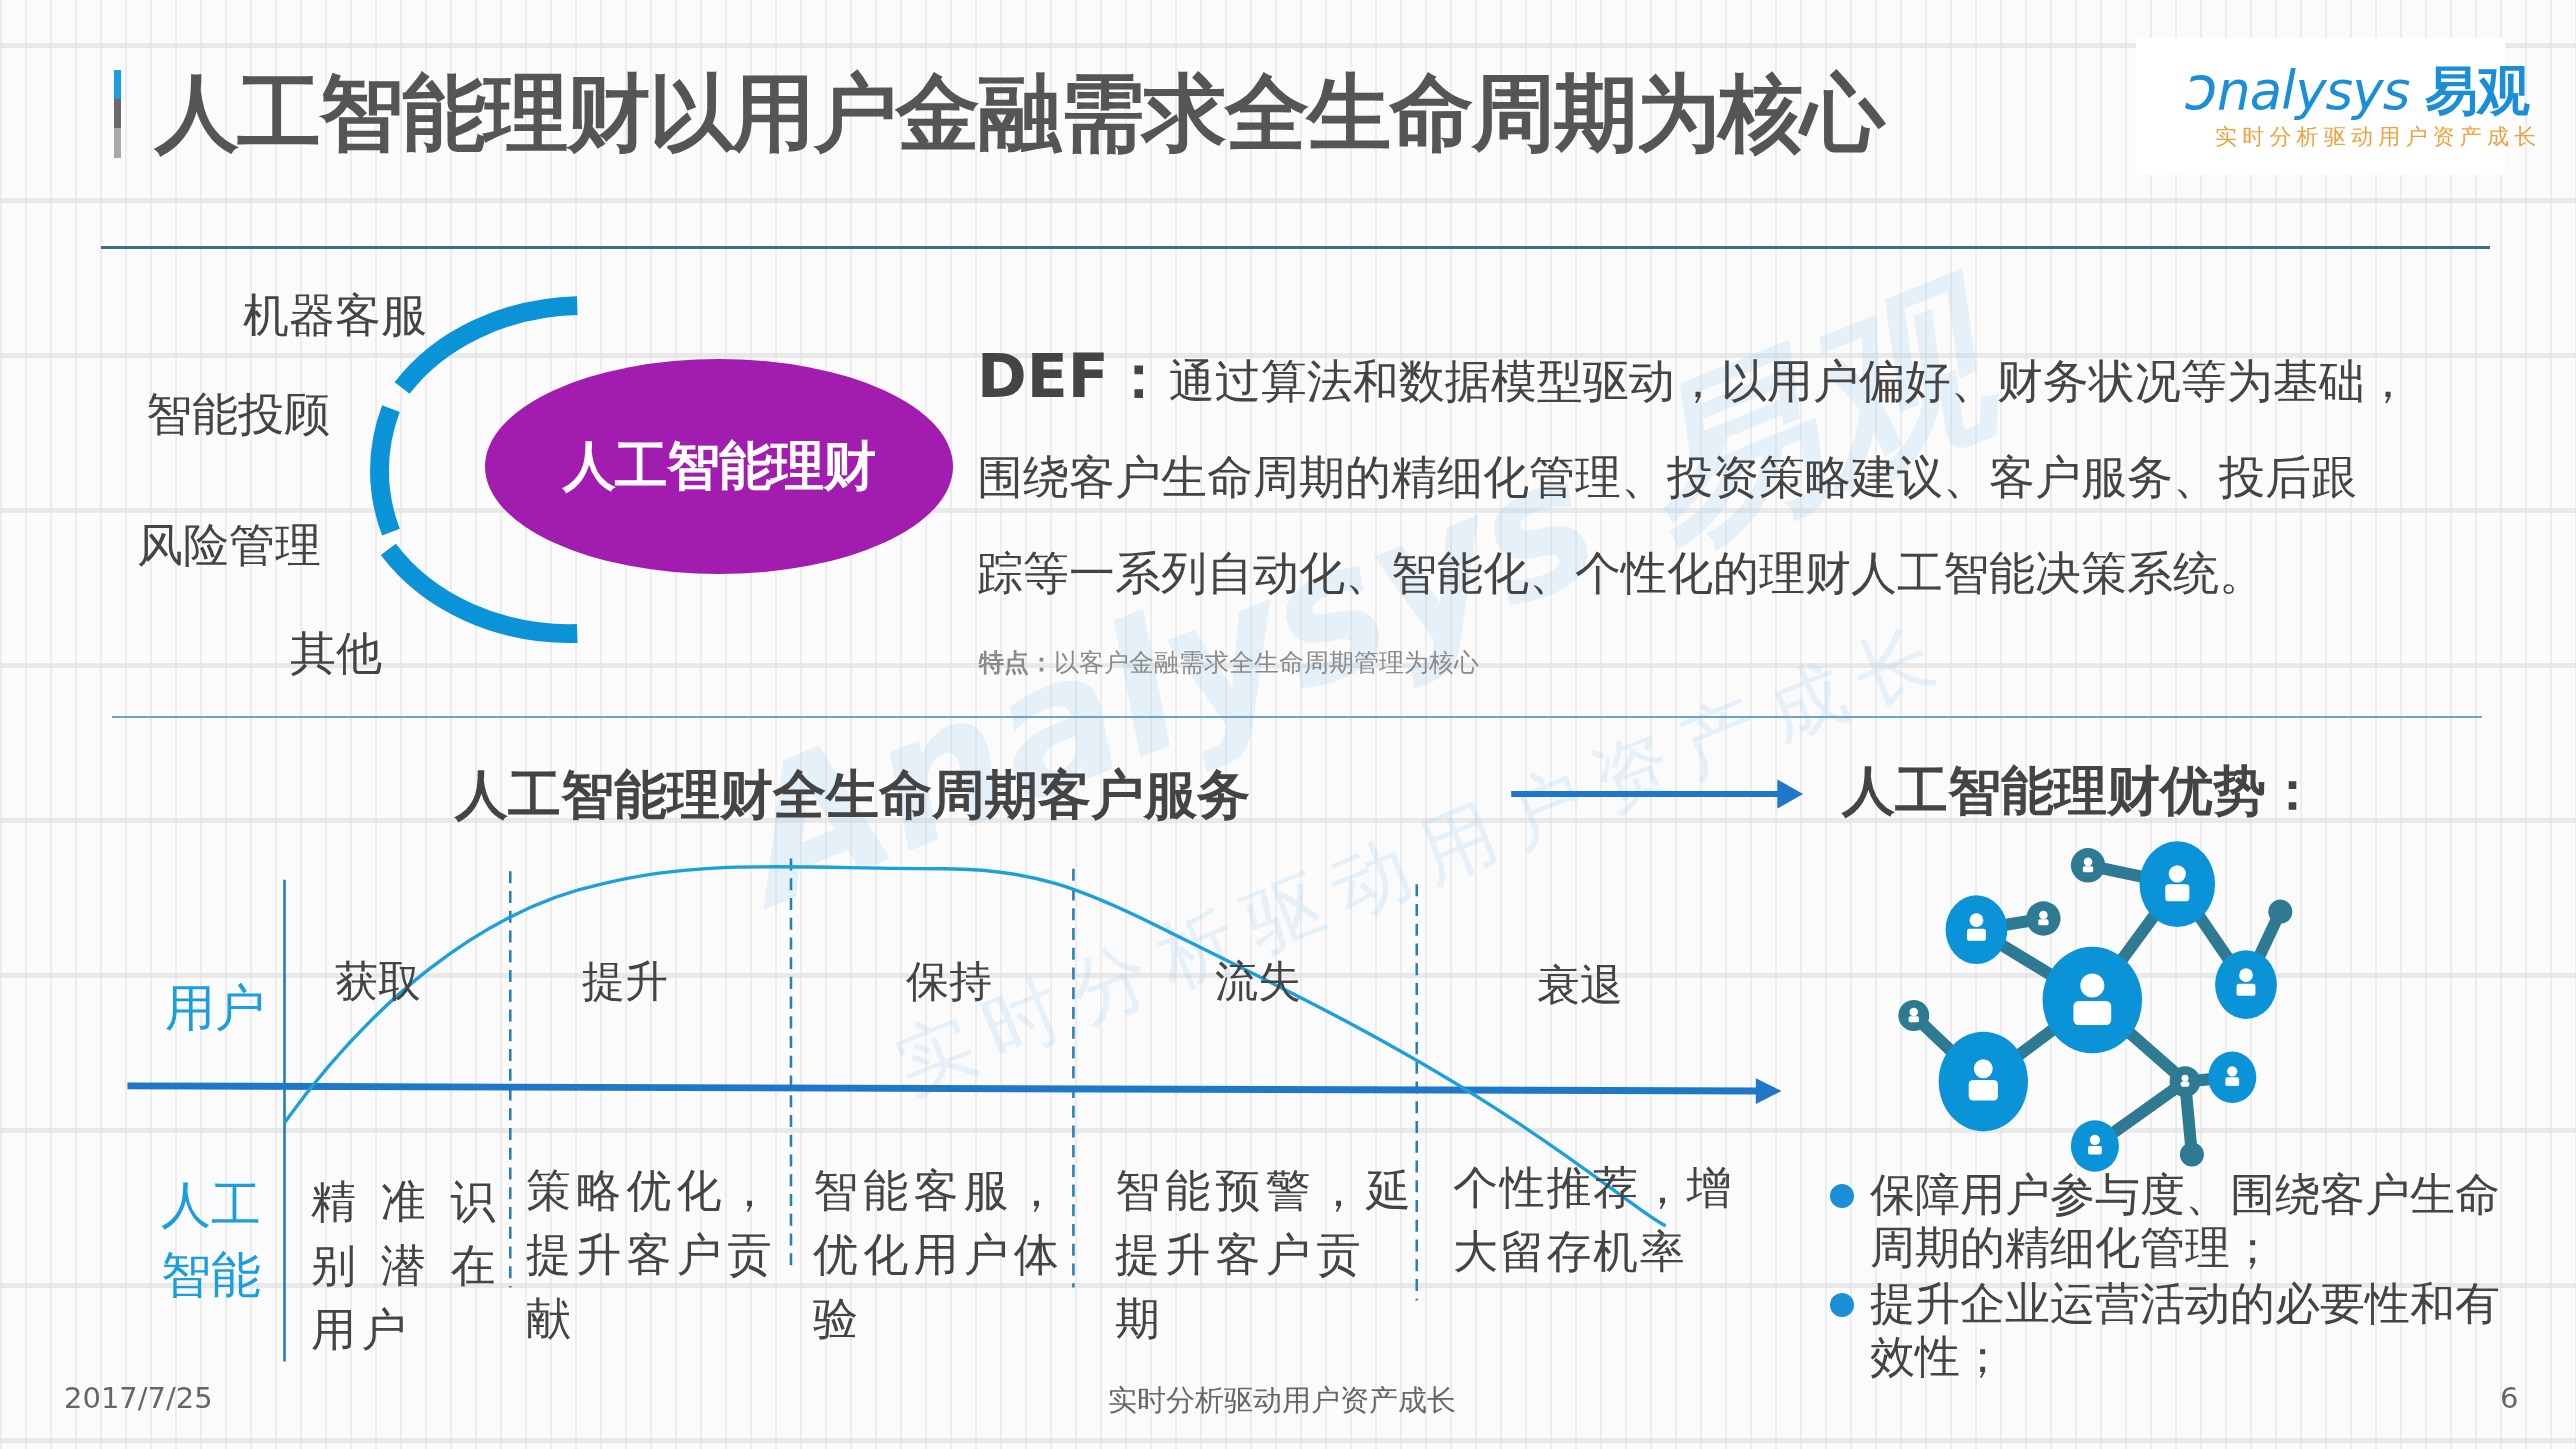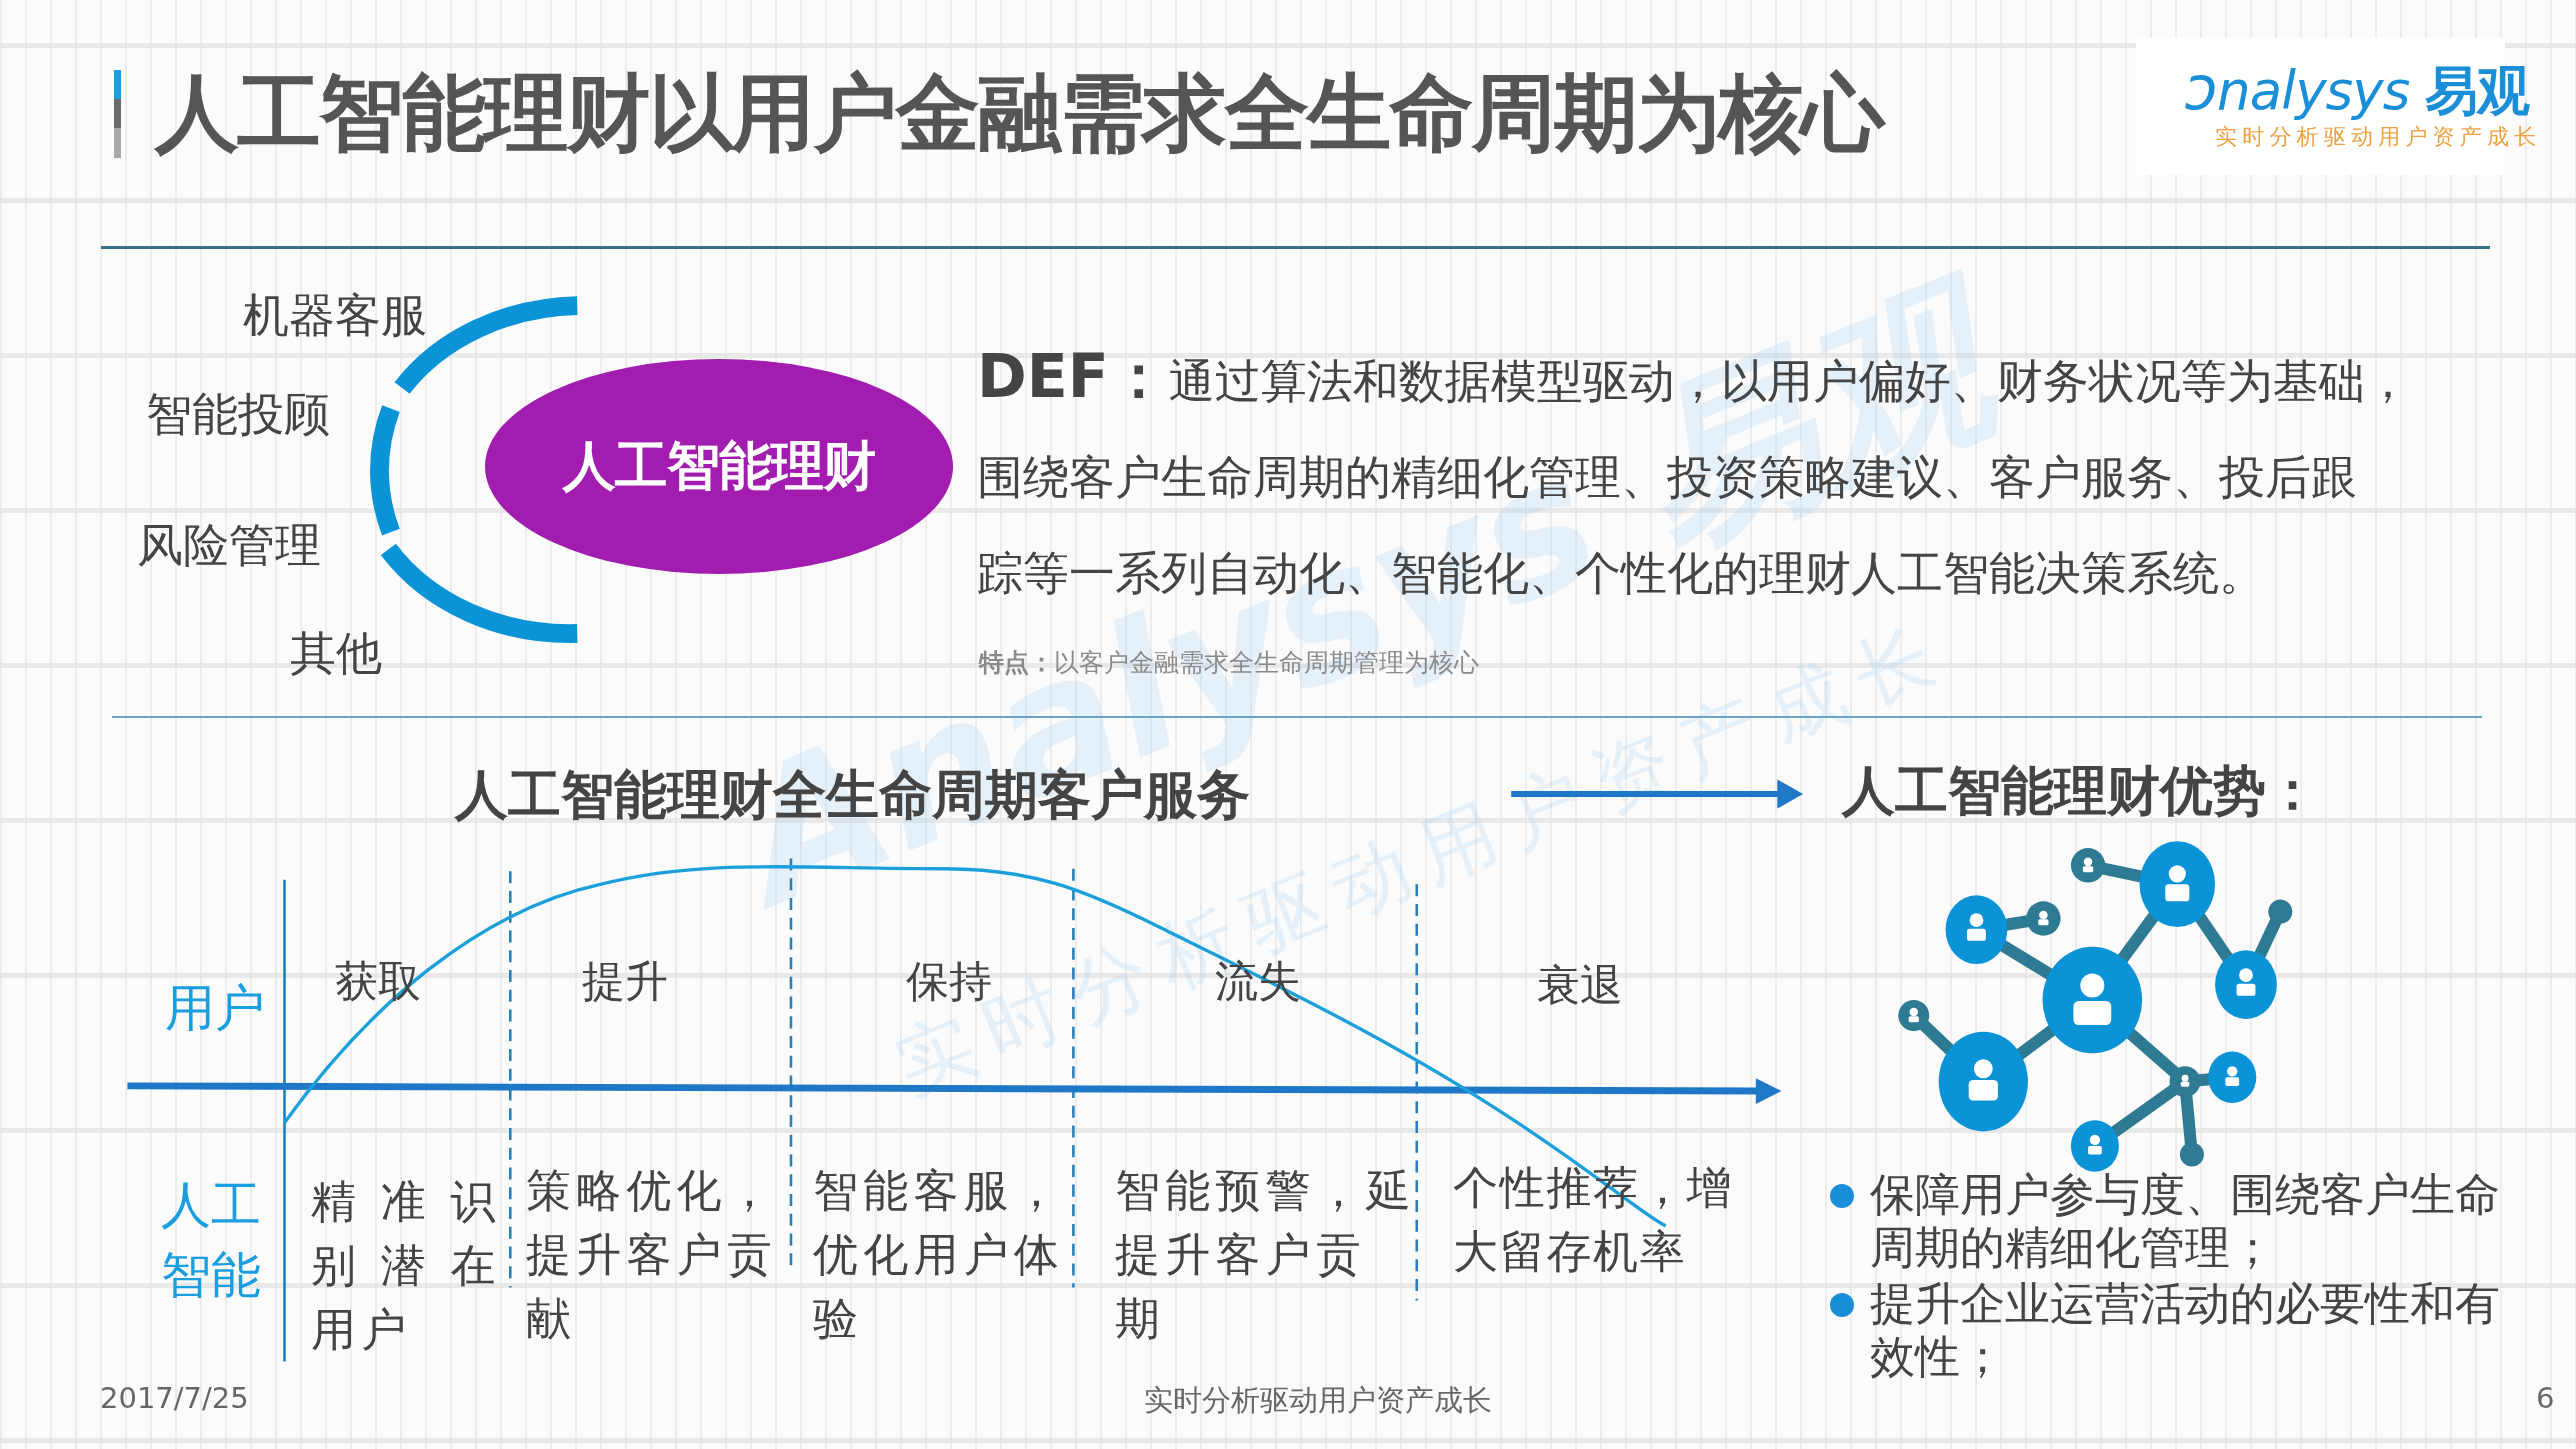--- a/index.html
+++ b/index.html
@@ -37,21 +37,21 @@
 
   .sec-title { left:455px; top:760px; font-size:53px; font-weight:bold; color:#444; white-space:nowrap; }
   .adv-title { left:1842px; top:756px; font-size:53px; font-weight:bold; color:#444; white-space:nowrap; }
 
   .row-label { font-size:50px; color:#1a9ee0; white-space:nowrap; }
   .stage { font-size:43px; font-weight:normal; color:#444; white-space:nowrap; }
   .desc { font-size:45px; color:#444; line-height:64px; letter-spacing:5.2px; }
   .bullets { left:1820px; top:1168px; width:704px; font-size:45px; color:#444; line-height:53px; }
   .bullet { position:relative; padding-left:50px; margin-bottom:3.4px; }
   .bullet .dot { position:absolute; left:10.3px; top:15.5px; width:24px; height:24px; border-radius:50%; background:#1a8fd8; }
-  .footer { font-size:29px; color:#666; white-space:nowrap;margin-left:36px; }
+  .footer { font-size:29px; color:#666; white-space:nowrap; }
   .watermark { left:704px; top:481px; font-size:180px; color:rgba(150,200,235,0.22); transform:rotate(-22deg); white-space:nowrap; font-style:italic; font-weight:bold; pointer-events:none; }
   .watermark2 { left:859px; top:807px; font-size:77px; color:rgba(150,200,235,0.22); transform:rotate(-22deg); white-space:nowrap; letter-spacing:17px; pointer-events:none; }
   svg { position:absolute; overflow:visible; }
 </style>
 </head>
 <body>
 
 <div class="abs watermark">Analysys 易观</div>
 <div class="abs watermark2">实时分析驱动用户资产成长</div>
 

